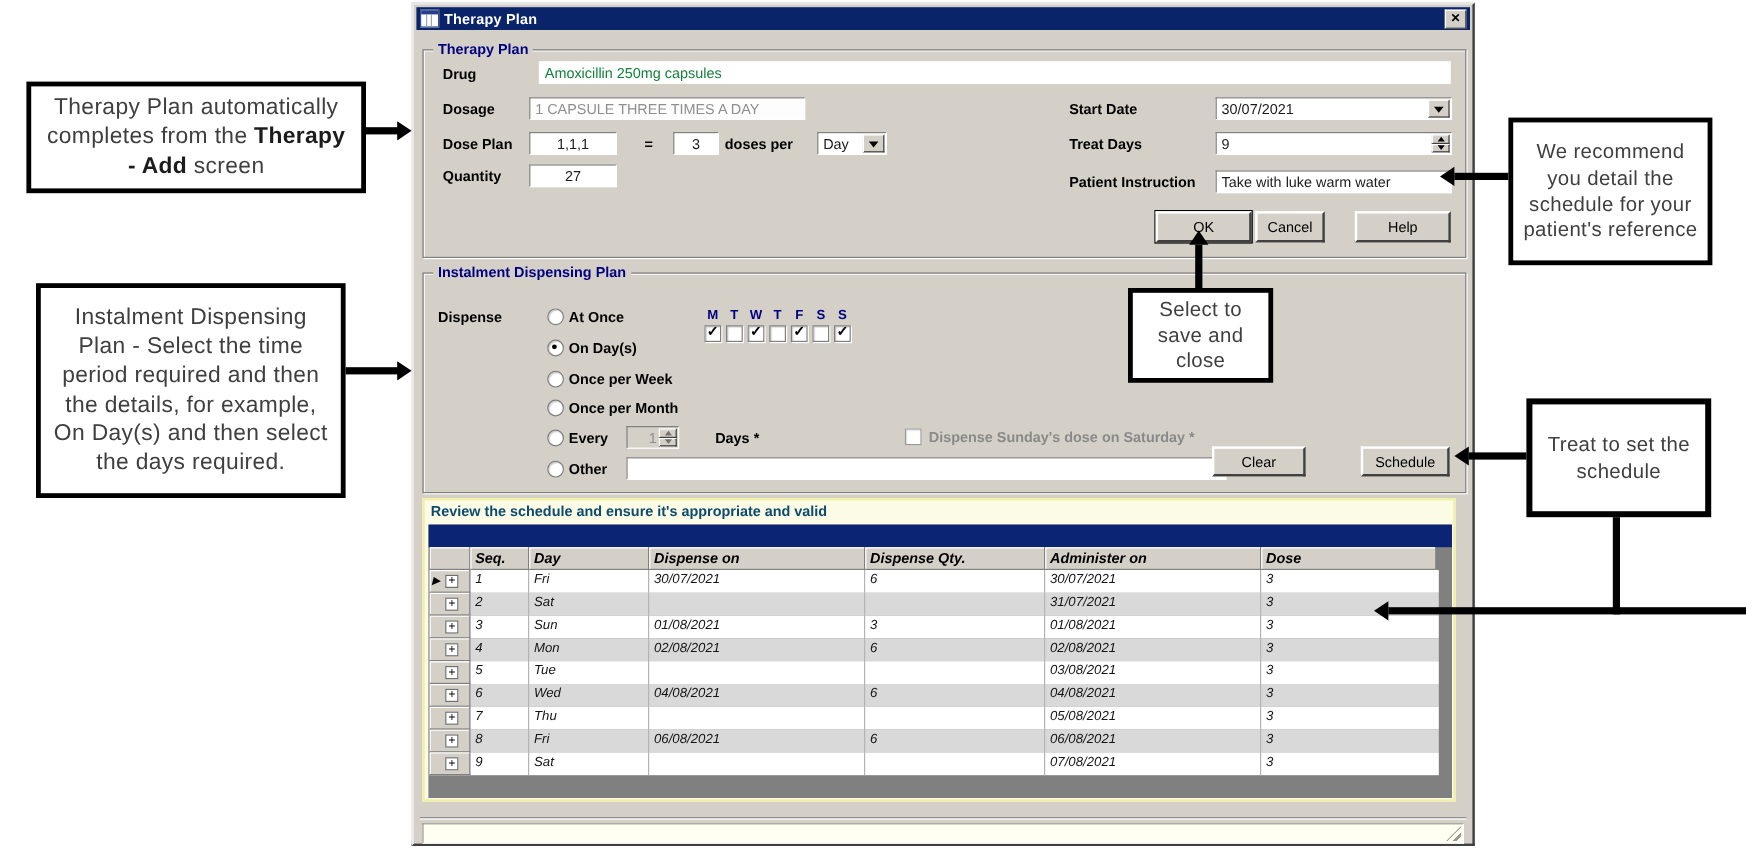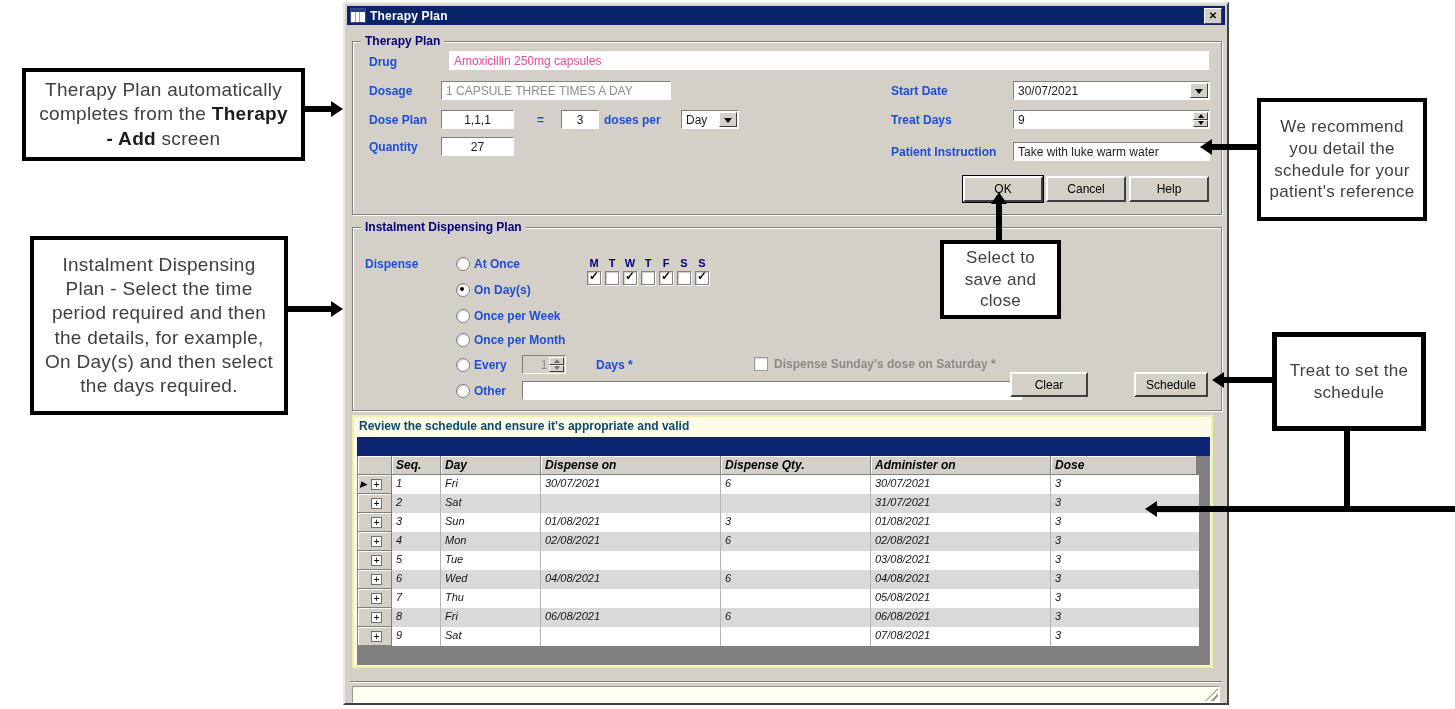--- a/index.html
+++ b/index.html
@@ -14,26 +14,26 @@
   .titleicon{width:14px;height:13px;background:#fff;border:1px solid #3a4a8a;position:relative;flex:0 0 auto;}
   .titleicon::before{content:"";position:absolute;left:0;top:0;right:0;height:3px;background:#24408c;}
   .titleicon::after{content:"";position:absolute;left:4px;top:3px;bottom:0;width:1px;background:#9aa;box-shadow:4px 0 0 #9aa, -2px 3px 0 12px #0000, 0 3px 0 #9aa inset;}
   .closebtn{margin-left:auto;width:16px;height:14px;background:#d4d0c8;border:1px solid;
             border-color:#fff #404040 #404040 #fff;display:flex;align-items:center;justify-content:center;
             font-size:10px;font-weight:bold;color:#000;line-height:1;}
   
   .group{position:absolute;border:1px solid #808080;box-shadow:inset 1px 1px 0 #ffffff,1px 1px 0 #ffffff;}
   .legend{position:absolute;top:-8px;left:8px;background:#d4d0c8;padding:0 4px;
           font-size:12px;font-weight:bold;color:#000080;white-space:nowrap;}
-  .lbl{position:absolute;font-size:12px;font-weight:bold;color:#1d4ed8;white-space:nowrap;}
+  .lbl{position:absolute;font-size:12px;font-weight:bold;color:#000000;white-space:nowrap;}
   .lbl.gray{color:#8a8a8a;}
   .fld{position:absolute;background:#fff;border:1px solid;border-color:#808080 #fff #fff #808080;
        box-sizing:border-box;height:19px;display:flex;align-items:center;padding:0 4px;
        font-size:12px;color:#1c1c1c;white-space:nowrap;overflow:hidden;}
-  .fld.flat{border-color:transparent;color:#ec4899;}
+  .fld.flat{border-color:transparent;color:#15803d;}
   .fld.ctr{justify-content:center;}
   .fld.dis{color:#8f8f8f;background:#fdfdfd;}
   .fld.disgray{color:#8f8f8f;background:#d4d0c8;}
   .ddbtn{position:absolute;right:1px;top:1px;bottom:1px;width:16px;background:#d4d0c8;
          border:1px solid;border-color:#fff #404040 #404040 #fff;display:flex;align-items:center;justify-content:center;}
   .ddbtn::after{content:"";width:0;height:0;border:4px solid transparent;border-top:5px solid #000;margin-top:5px;}
   .spin{position:absolute;right:1px;top:1px;bottom:1px;width:15px;display:flex;flex-direction:column;}
   .spin span{flex:1;background:#d4d0c8;border:1px solid;border-color:#fff #404040 #404040 #fff;
              display:flex;align-items:center;justify-content:center;}
   .spin span::after{content:"";width:0;height:0;border:3px solid transparent;}
@@ -148,21 +148,21 @@
           </span>
       </div>
 
       <span class="lbl" style="left:16px;top:98px;">Quantity</span>
       <div class="fld ctr" style="left:88px;top:95px;width:73px;">27</div>
 
       <span class="lbl" style="left:538px;top:103px;">Patient Instruction</span>
       <div class="fld" style="left:660px;top:100px;width:197px;">Take with luke warm water</div>
 
       <div class="btn default" style="left:610px;top:134px;width:80px;height:26px;">OK</div>
-      <div class="btn" style="left:693px;top:134px;width:80px;height:26px;">Cancel</div>
+      <div class="btn" style="left:693px;top:134px;width:58px;height:26px;">Cancel</div>
       <div class="btn" style="left:776px;top:134px;width:80px;height:26px;">Help</div>
     </div>
 
     <div class="group" style="left:7px;top:223px;width:868px;height:182px;">
       <span class="legend">Instalment Dispensing Plan</span>
 
       <span class="lbl" style="left:12px;top:29px;">Dispense</span>
 
       <span class="radio" style="left:103px;top:29px;"></span>
       <span class="lbl" style="left:121px;top:29px;">At Once</span>

